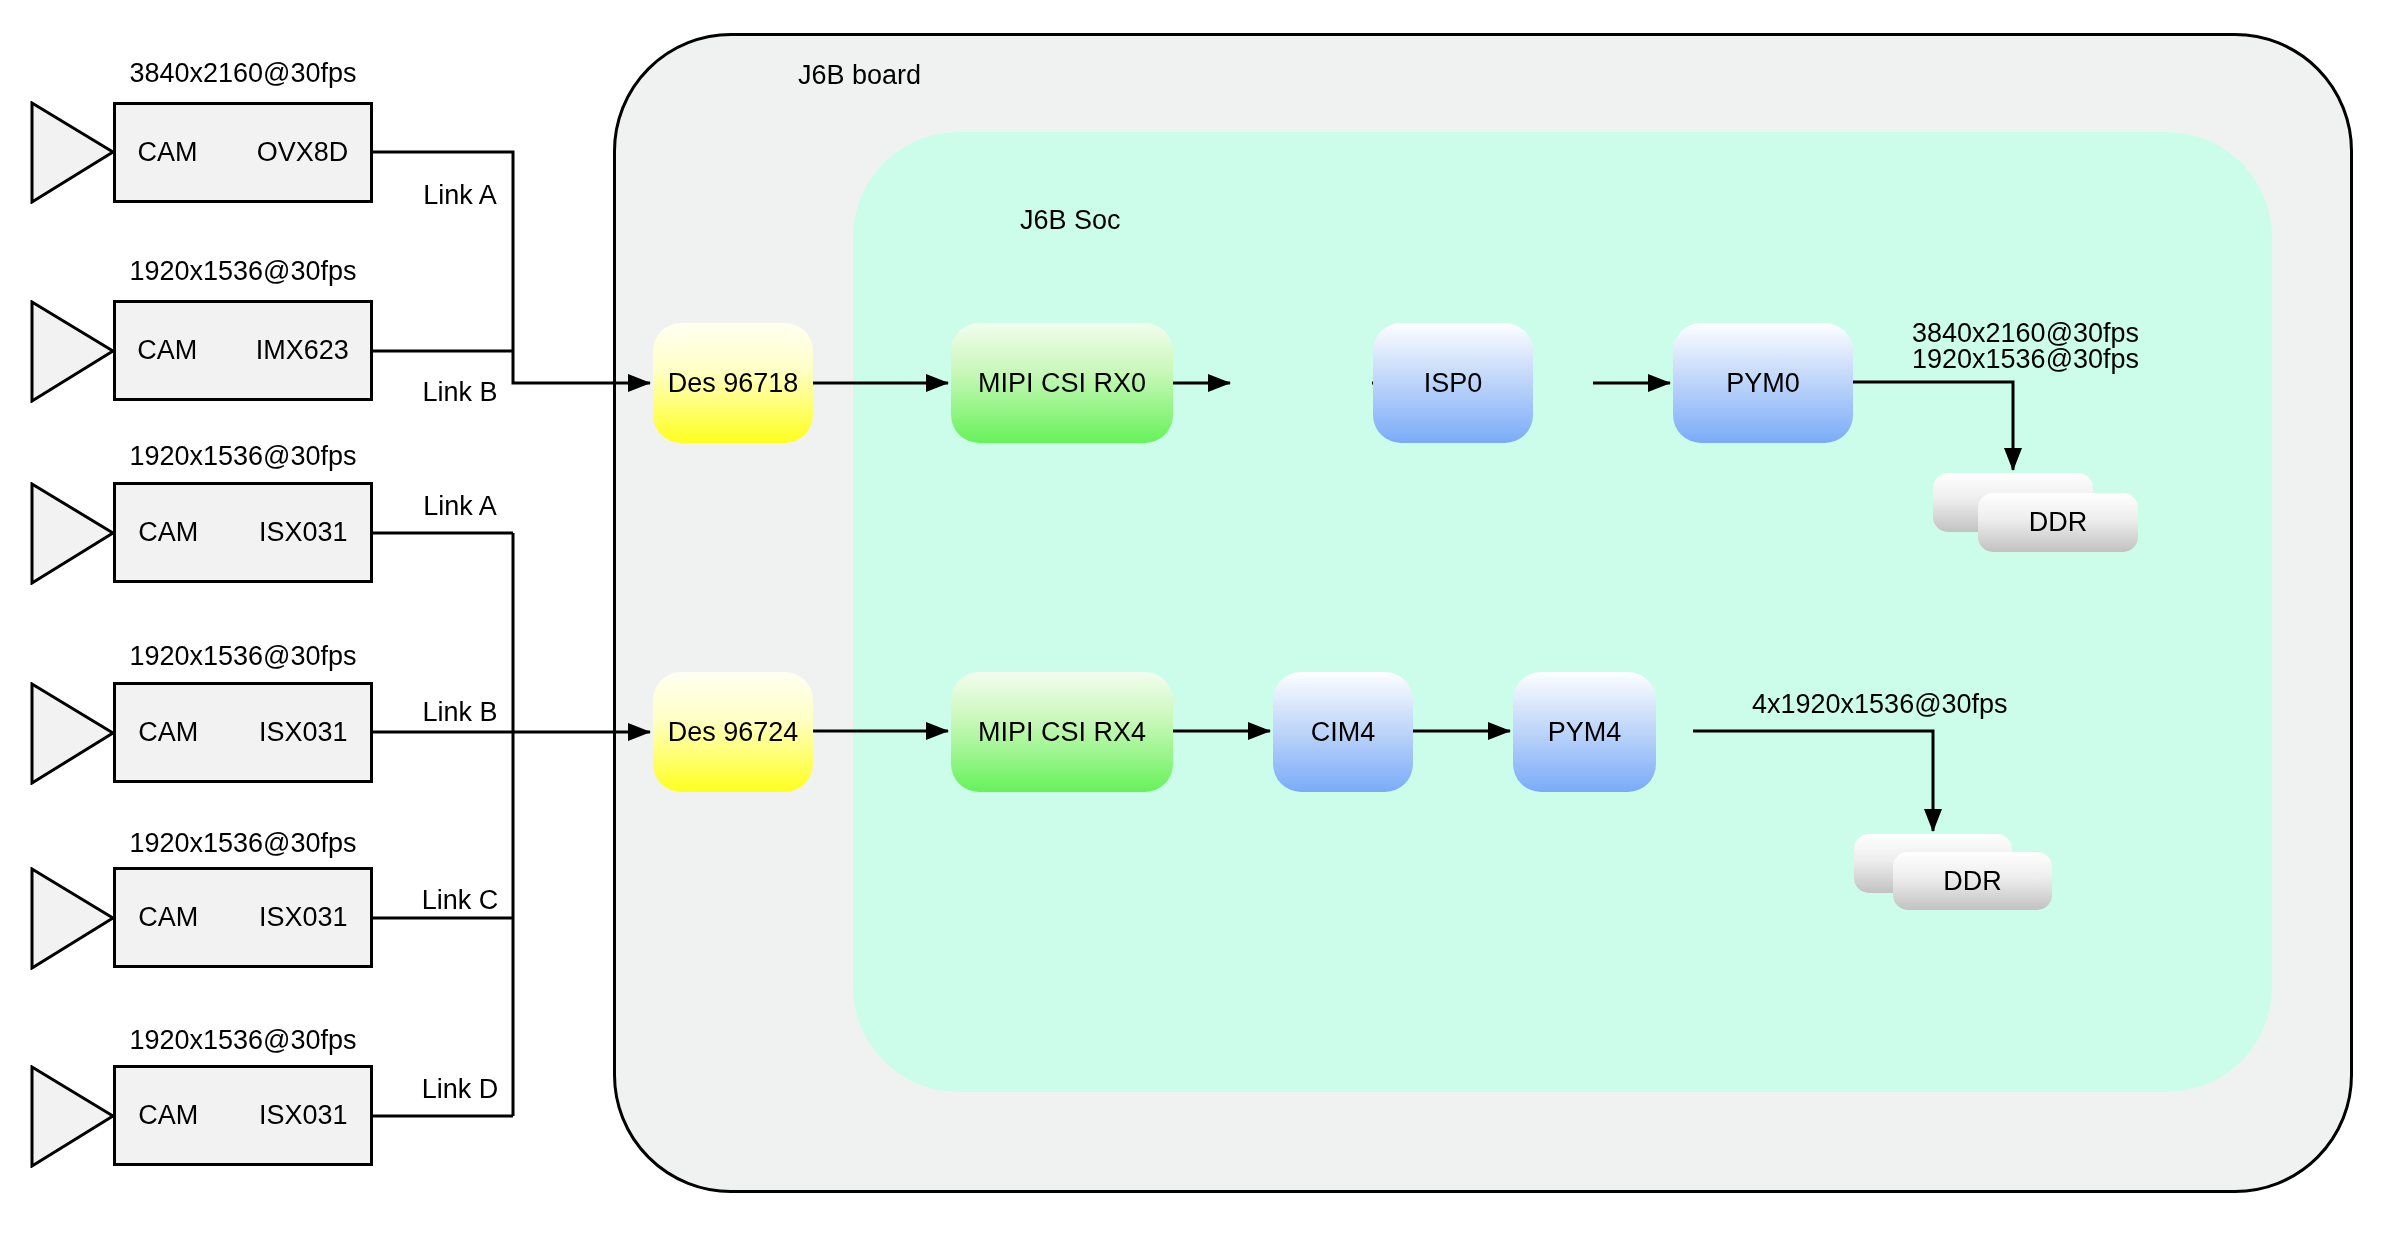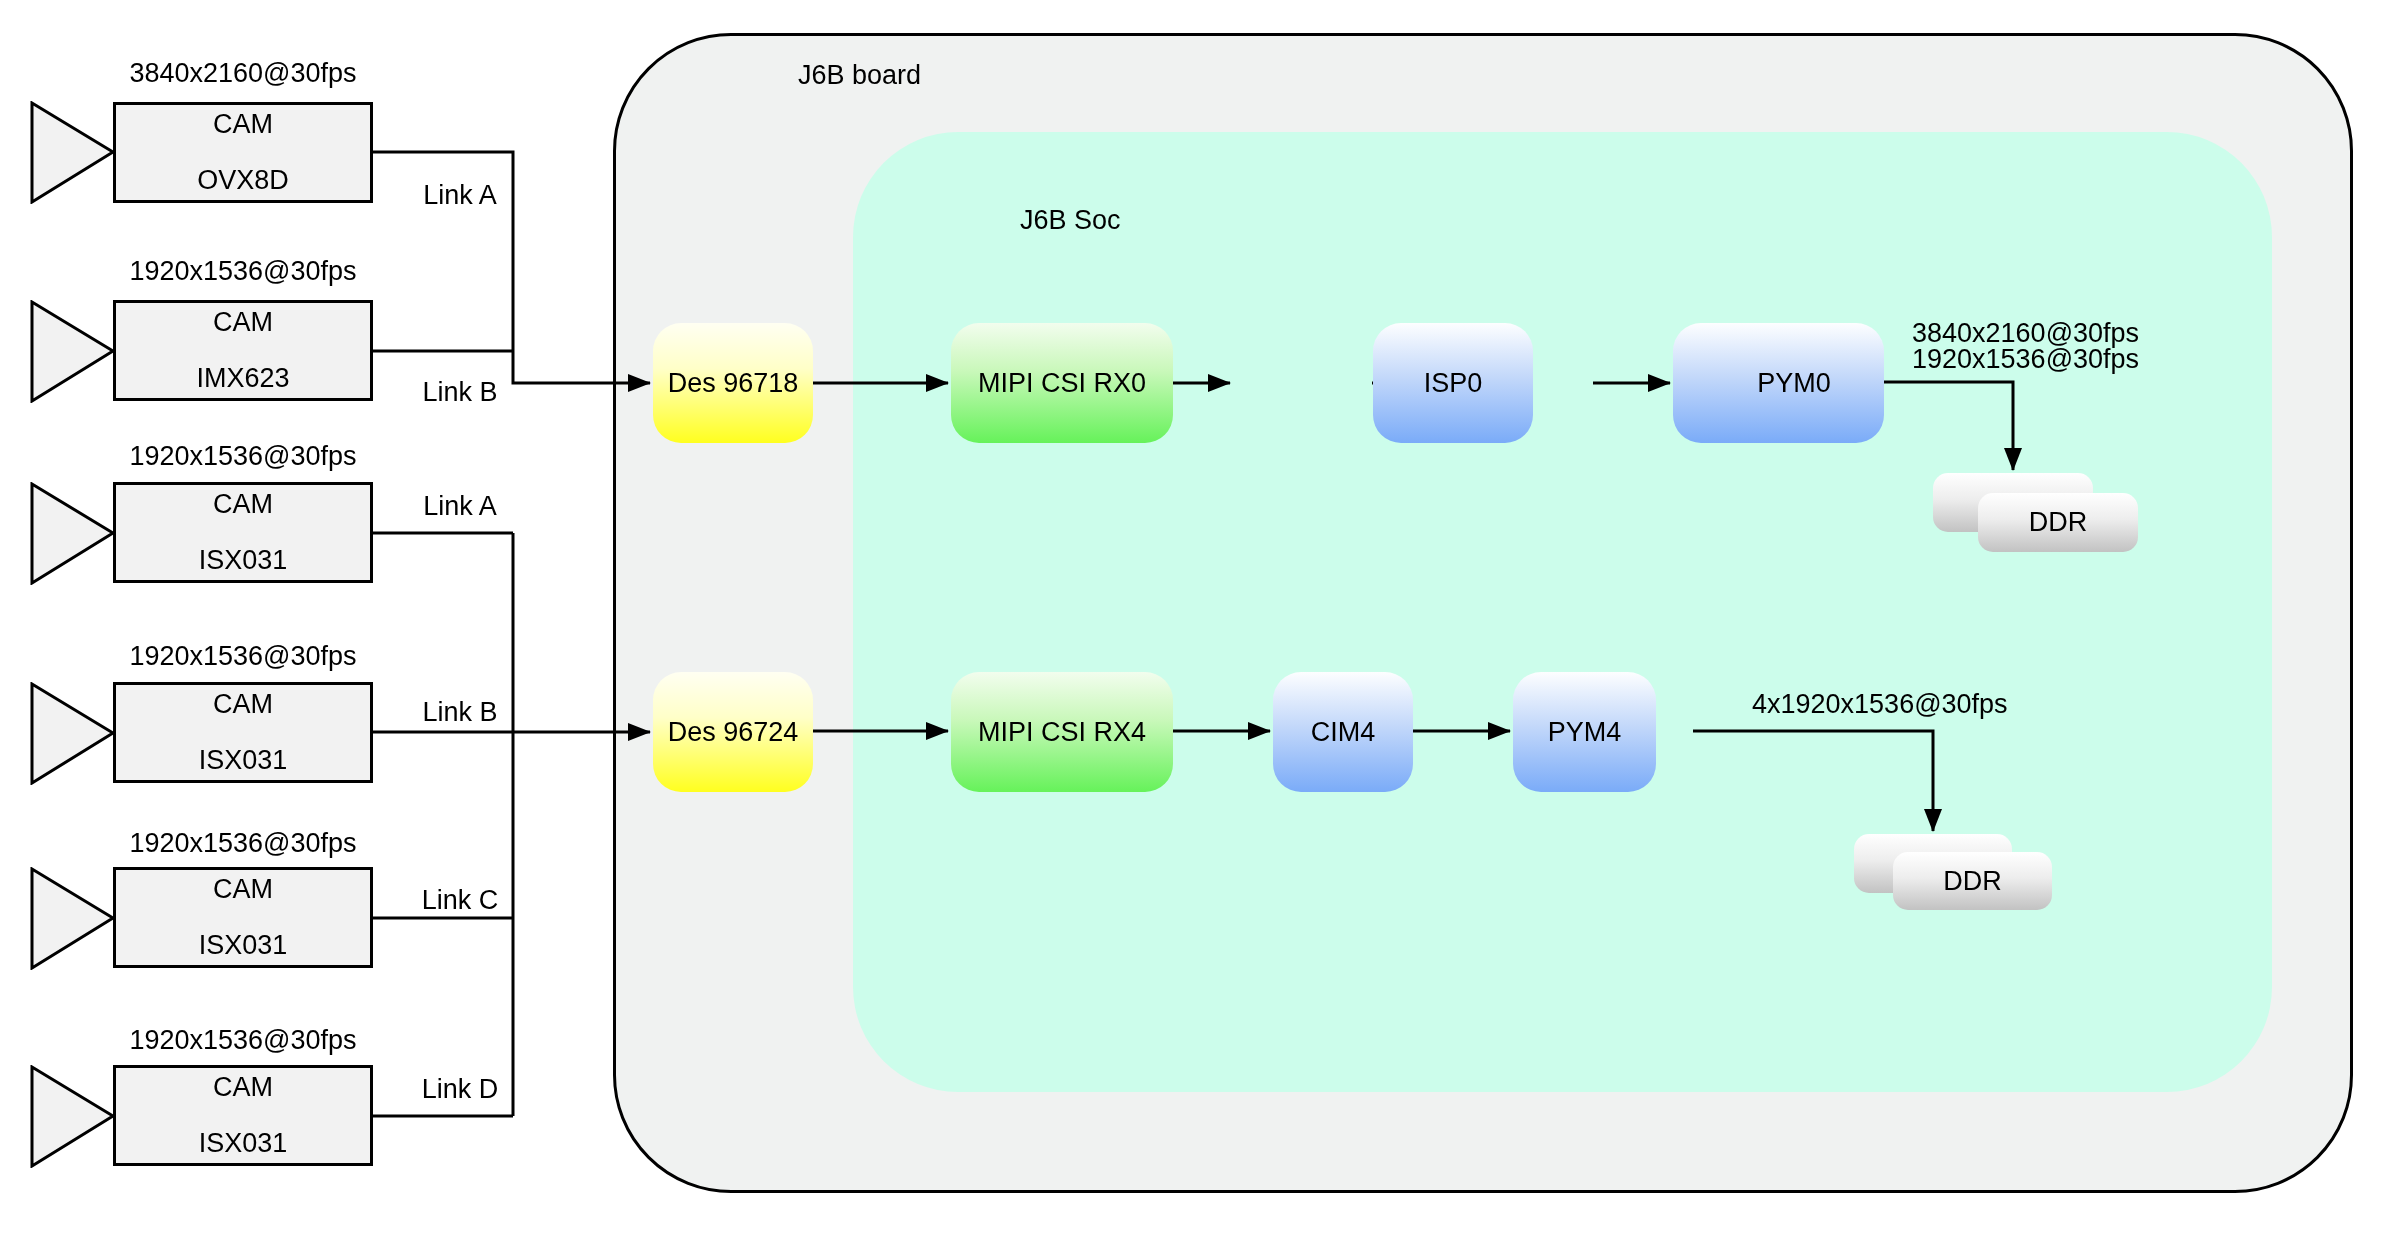--- a/index.html
+++ b/index.html
@@ -15,21 +15,21 @@
   }
   .soc{
     left:853px;top:132px;width:1419px;height:960px;
     background:#ccfdeb;border-radius:105px;
   }
   .lbl{font-size:27px;line-height:30px;white-space:nowrap;}
   .fps{left:113px;width:260px;text-align:center;font-size:27px;line-height:30px;}
   .linklbl{left:408px;width:104px;text-align:center;font-size:27px;line-height:30px;}
   .cambox{
     left:113px;width:254px;height:95px;background:#f2f2f2;border:3px solid #000;
-    display:flex;flex-direction:column;justify-content:space-around;align-items:center;
+    display:flex;flex-direction:row;justify-content:space-around;align-items:center;
     font-size:27px;text-align:center;gap:16px;
   }
   .tri{left:30px;width:85px;height:103px;}
   .blk{
     height:120px;border-radius:28px;display:flex;align-items:center;justify-content:center;
     font-size:27px;white-space:nowrap;
   }
   .yellow{background:linear-gradient(180deg,#fffff2 0%,#ffffc8 38%,#ffff1f 100%);}
   .green{background:linear-gradient(180deg,#f2fdee 0%,#c9f8ba 40%,#66f25a 100%);}
   .blue{background:linear-gradient(180deg,#fdfeff 0%,#c3d8fa 45%,#7aabf8 100%);}
@@ -137,21 +137,21 @@
     </svg>
   <div class="abs cambox" style="top:1065px;">
     <span>CAM</span>
     <span>ISX031</span>
   </div>
   <div class="abs linklbl" style="top:1074px;">Link D</div>
 
   <div class="abs blk yellow" style="left:653px;top:323px;width:160px;">Des 96718</div>
   <div class="abs blk green" style="left:951px;top:323px;width:222px;">MIPI CSI RX0</div>
   <div class="abs blk blue" style="left:1373px;top:323px;width:160px;">ISP0</div>
-  <div class="abs blk blue" style="left:1673px;top:323px;width:180px;padding-left:31px;">PYM0</div>
+  <div class="abs blk blue" style="left:1673px;top:323px;width:180px;">PYM0</div>
   <div class="abs out" style="left:1912px;top:320px;">
     <div>3840x2160@30fps</div>
     <div>1920x1536@30fps</div>
   </div>
   <div class="abs ddr" style="left:1933px;top:473px;"></div>
   <div class="abs ddr front" style="left:1978px;top:493px;">DDR</div>
 
   <div class="abs blk yellow" style="left:653px;top:672px;width:160px;">Des 96724</div>
   <div class="abs blk green" style="left:951px;top:672px;width:222px;">MIPI CSI RX4</div>
   <div class="abs blk blue" style="left:1273px;top:672px;width:140px;border-radius:28px;">CIM4</div>

